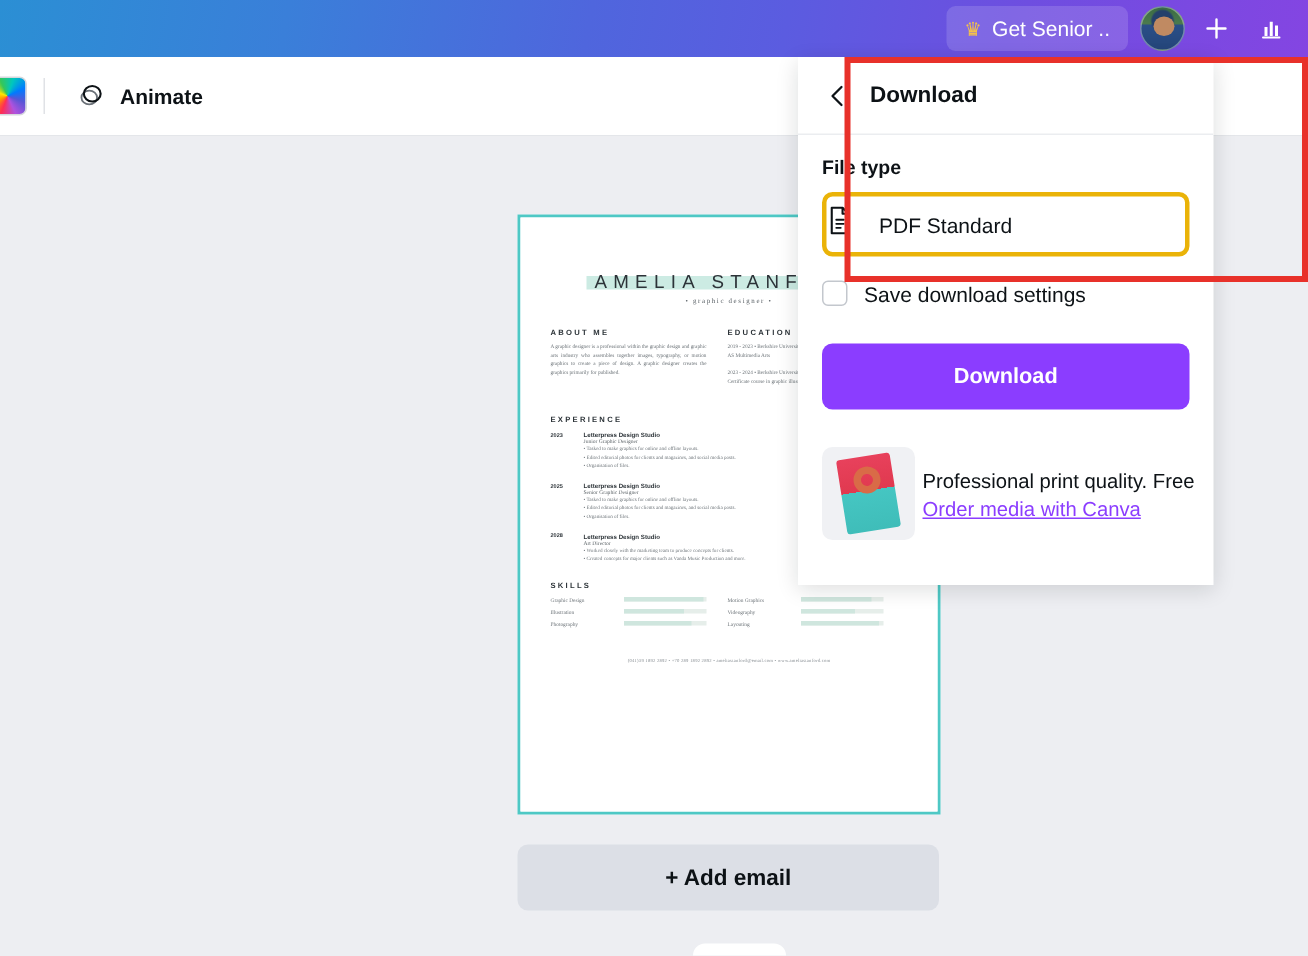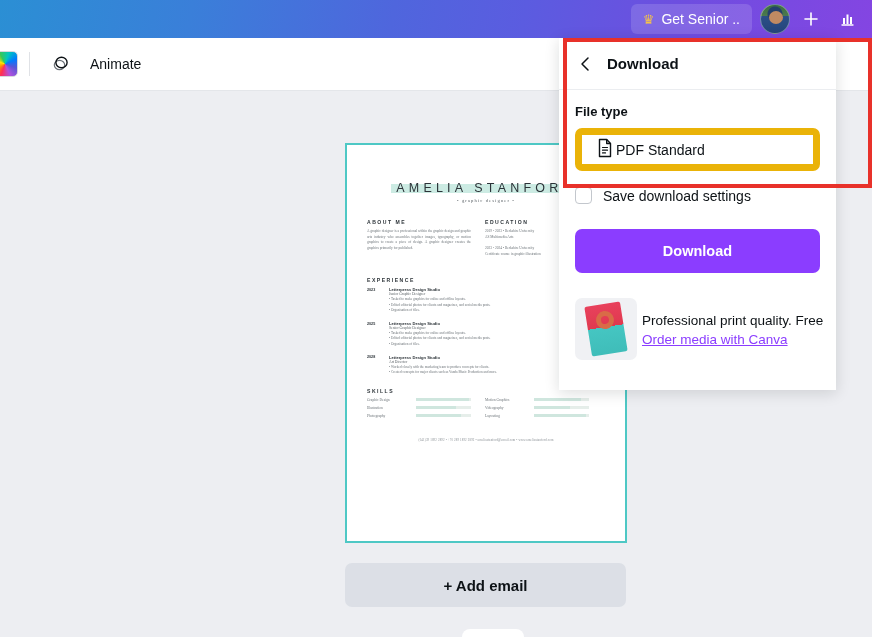--- a/index.html
+++ b/index.html
@@ -83,23 +83,23 @@
     margin-left: -8px;
     background: conic-gradient(from 200deg, #ff2d55, #ff9500, #ffe600, #34c759, #00c7be, #007aff, #5856d6, #af52de, #ff2d55);
     border: 1px solid #d6d8dd;
     flex: 0 0 auto;
   }
   .tb-divider {
     width: 1px; height: 24px; background: #e0e2e6;
     margin: 0 13px 0 11px; flex: 0 0 auto;
   }
   .animate-btn {
-    display: flex; align-items: center; gap: 19px;
+    display: flex; align-items: center; gap: 9px;
     height: 32px; padding: 0 8px; border-radius: 5px;
-    color: #0d1216; font-size: 14px; font-weight: 400;
+    color: #0d1216; font-size: 14px; font-weight: 700;
   }
 
   
   .canvas-area {
     position: absolute; top: 91px; left: 0;
     width: 872px; height: 546px;
     background: #edeef2;
   }
 
   
@@ -209,43 +209,43 @@
     color: #0d1216; font-size: 15px; font-weight: 700;
   }
   .bottom-pill {
     position: absolute; left: 462px; top: 538px;
     width: 62px; height: 30px;
     background: #ffffff; border-radius: 8px 8px 0 0;
   }
 
   
   .dl-panel {
-    position: absolute; left: 559px; top: 38px;
+    position: absolute; left: 532px; top: 38px;
     width: 277px; height: 352px;
     background: #ffffff;
     box-shadow: 0 3px 14px rgba(14,19,24,0.14);
     overflow: hidden;
   }
   .dl-header {
     height: 52px; display: flex; align-items: center; gap: 12px;
     padding: 0 14px 0 16px;
     border-bottom: 1px solid #ebedf0;
   }
   .back-chevron {
     width: 20px; height: 20px;
     display: flex; align-items: center; justify-content: center;
     color: #0d1216;
   }
   .dl-title { font-size: 15px; font-weight: 700; color: #0d1216; }
   .dl-section { padding: 14px 16px 0 16px; }
   .dl-label { font-size: 13px; font-weight: 700; color: #0d1216; margin-bottom: 9px; }
   .filetype-box {
-    height: 43px; border: 7px solid #eab308; border-radius: 7px;
-    display: flex; align-items: center; gap: 2px;
-    padding: 0 14px;
+    height: 43px; border: 3px solid #eab308; border-radius: 7px;
+    display: flex; align-items: center; gap: 17px;
+    padding: 0 0;
   }
   .filetype-label { font-size: 14px; color: #0d1216; }
   .save-row {
     display: flex; align-items: center; gap: 11px;
     padding: 16px 16px 0 16px;
   }
   .chk {
     width: 17px; height: 17px; border-radius: 4px;
     border: 1.5px solid #c3c7cd; background: #fff; flex: 0 0 auto;
   }

